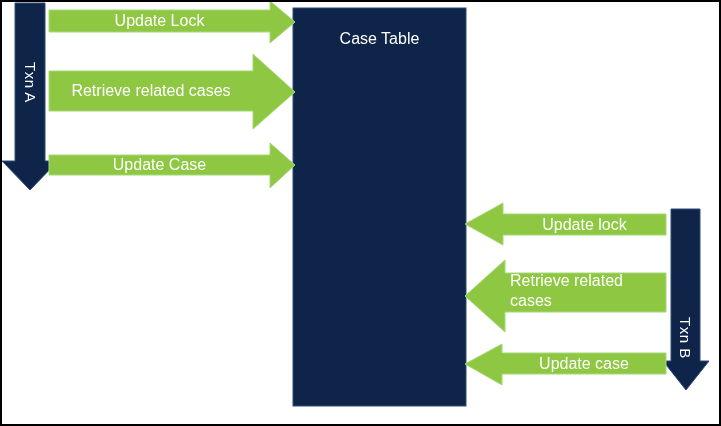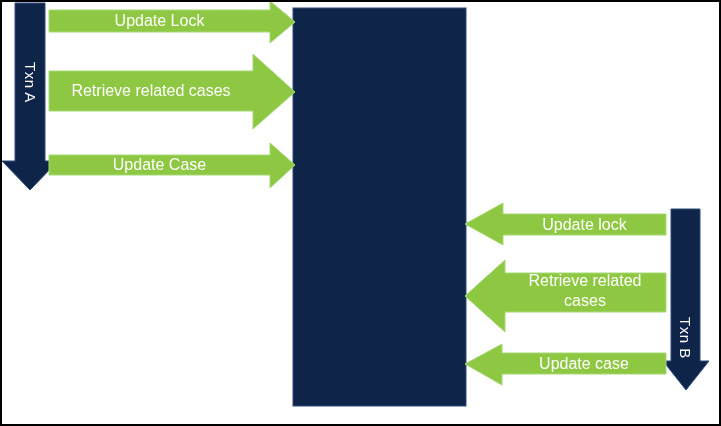--- a/index.html
+++ b/index.html
@@ -9,21 +9,21 @@
   }
   .frame {
     position:absolute; inset:0; border:2px solid #000; pointer-events:none; z-index:5;
   }
   svg.shapes { position:absolute; left:0; top:0; z-index:1; }
   svg.shapes polygon, svg.shapes rect { stroke-width:1; }
   .green-shape { stroke:#a6d878; }
   .navy-shape { stroke:#2e4d7d; }
   .label {
     position:absolute; z-index:2; display:flex; align-items:center; justify-content:center;
-    color:#ffffff; font-size:16px; line-height:20px; text-align:center; white-space:nowrap;
+    color:#ffffff; font-size:16px; line-height:20px; white-space:nowrap;
   }
   .label.wrap { white-space:normal; }
   .vwrap {
     position:absolute; z-index:2; display:flex; justify-content:center;
     color:#ffffff; font-size:15px;
   }
   .vwrap .vtext { writing-mode:vertical-rl; letter-spacing:0.5px; }
 </style>
 </head>
 <body>
@@ -44,20 +44,21 @@
 
     <polygon class="green-shape" points="49,155 270,155 270,143 295,165 270,188 270,175 49,175" fill="#8ec741"></polygon>
 
     <polygon class="green-shape" points="666,214 503,214 503,203 465,224 503,245 503,235 666,235" fill="#8ec741"></polygon>
 
     <polygon class="green-shape" points="666,273 505,273 505,260 465,296 505,332 505,312 666,312" fill="#8ec741"></polygon>
 
     <polygon class="green-shape" points="666,353 502,353 502,344 465,364 502,385 502,374 666,374" fill="#8ec741"></polygon>
   </svg>
 
+  <div class="label" style="left:293px; top:28px; width:173px; height:22px;">Case Table</div>
 
   <div class="vwrap" style="left:15px; top:3px; width:30px; height:158px; align-items:center;">
     <span class="vtext">Txn A</span>
   </div>
 
   <div class="vwrap" style="left:671px; top:209px; width:29px; height:150px; align-items:flex-end;">
     <span class="vtext">Txn B</span>
   </div>
 
   <div class="label" style="left:49px; top:10px; width:221px; height:22px;">Update Lock</div>

